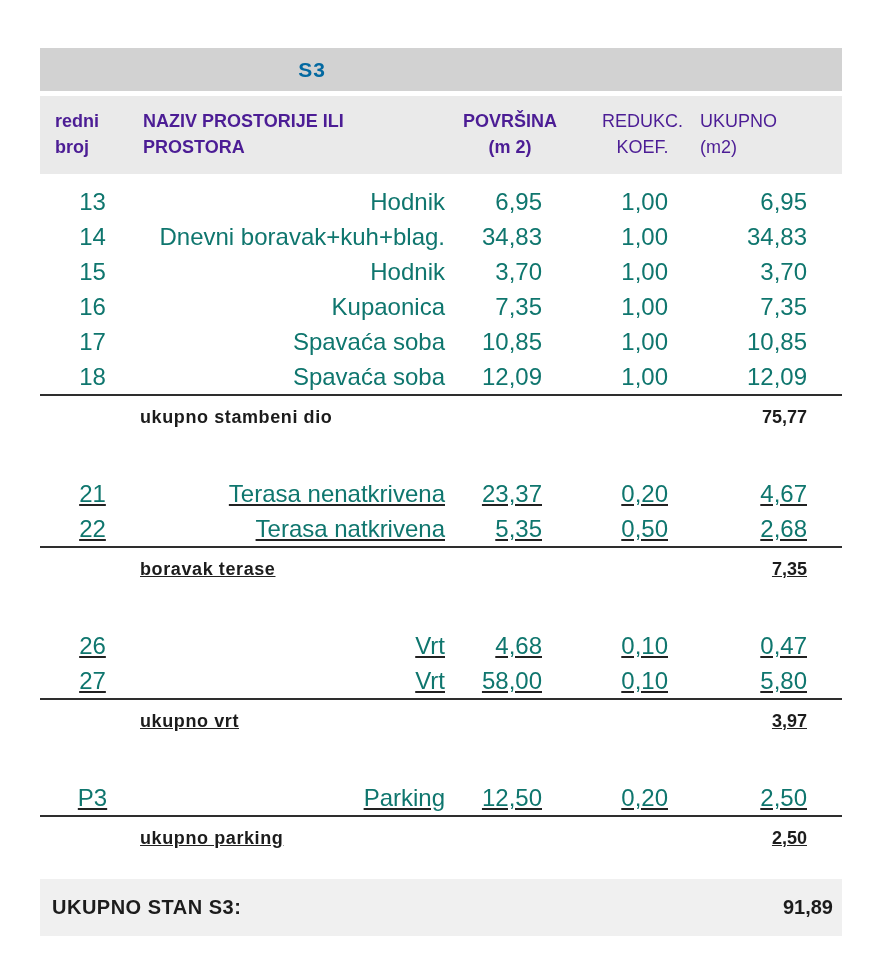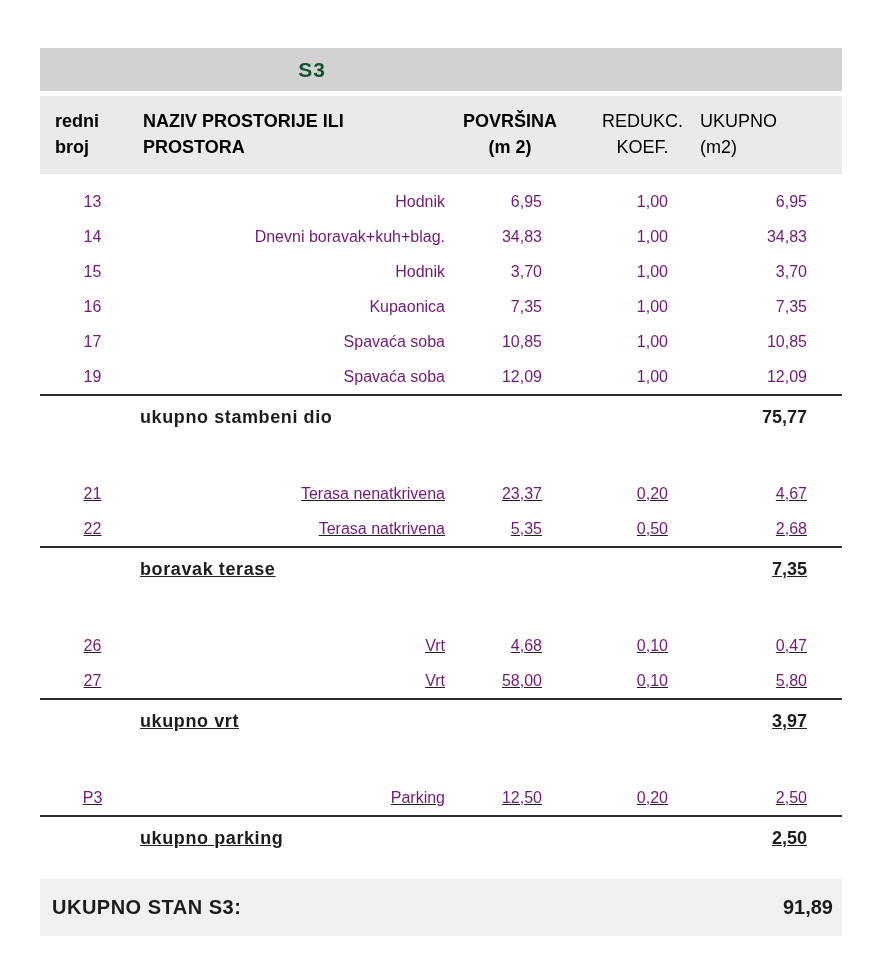--- a/index.html
+++ b/index.html
@@ -31,51 +31,51 @@
     align-items: center;
     margin-bottom: 5px;
   }
   .band-s3 .title {
     margin-left: 240px;
     width: 64px;
     text-align: center;
     font-size: 21px;
     font-weight: bold;
     letter-spacing: 1px;
-    color: #14532d;
+    color: #0369a1;
   }
 
   
   .band-header {
     background: #eaeaea;
     padding: 12px 0 14px 0;
     display: grid;
     grid-template-columns: 95px 300px 150px 115px 142px;
     font-size: 18px;
     line-height: 26px;
-    color: #000000;
+    color: #4c1d95;
   }
   .hcell span { display: block; white-space: nowrap; }
   .hc1 { font-weight: bold; padding-left: 15px; }
   .hc2 { font-weight: bold; padding-left: 8px; }
   .hc3 { font-weight: bold; text-align: center; }
   .hc4 { font-weight: normal; text-align: center; }
   .hc5 { font-weight: normal; text-align: left; }
 
   
   .sections { margin-top: 10px; }
   .section + .section { margin-top: 38px; text-decoration: underline; }
 
   .row {
     display: grid;
     grid-template-columns: 95px 310px 97px 126px 139px;
     height: 35px;
     align-items: center;
-    font-size: 16px;
-    color: #701a75;
+    font-size: 24px;
+    color: #0f766e;
   }
   .row .c1 { text-align: center; padding-left: 10px; }
   .row .c2 { padding-left: 8px; white-space: nowrap; text-align: right; }
   .row .c3 { text-align: right; }
   .row .c4 { text-align: right; }
   .row .c5 { text-align: right; }
 
   .total-row {
     border-top: 2px solid #2e2e2e;
     height: 42px;
@@ -168,21 +168,21 @@
           <span class="c5">7,35</span>
         </div>
         <div class="row">
           <span class="c1">17</span>
           <span class="c2">Spavaća soba</span>
           <span class="c3">10,85</span>
           <span class="c4">1,00</span>
           <span class="c5">10,85</span>
         </div>
         <div class="row">
-          <span class="c1">19</span>
+          <span class="c1">18</span>
           <span class="c2">Spavaća soba</span>
           <span class="c3">12,09</span>
           <span class="c4">1,00</span>
           <span class="c5">12,09</span>
         </div>
         <div class="total-row">
           <span class="tlabel">ukupno stambeni dio</span>
           <span class="tvalue">75,77</span>
         </div>
       </div>

